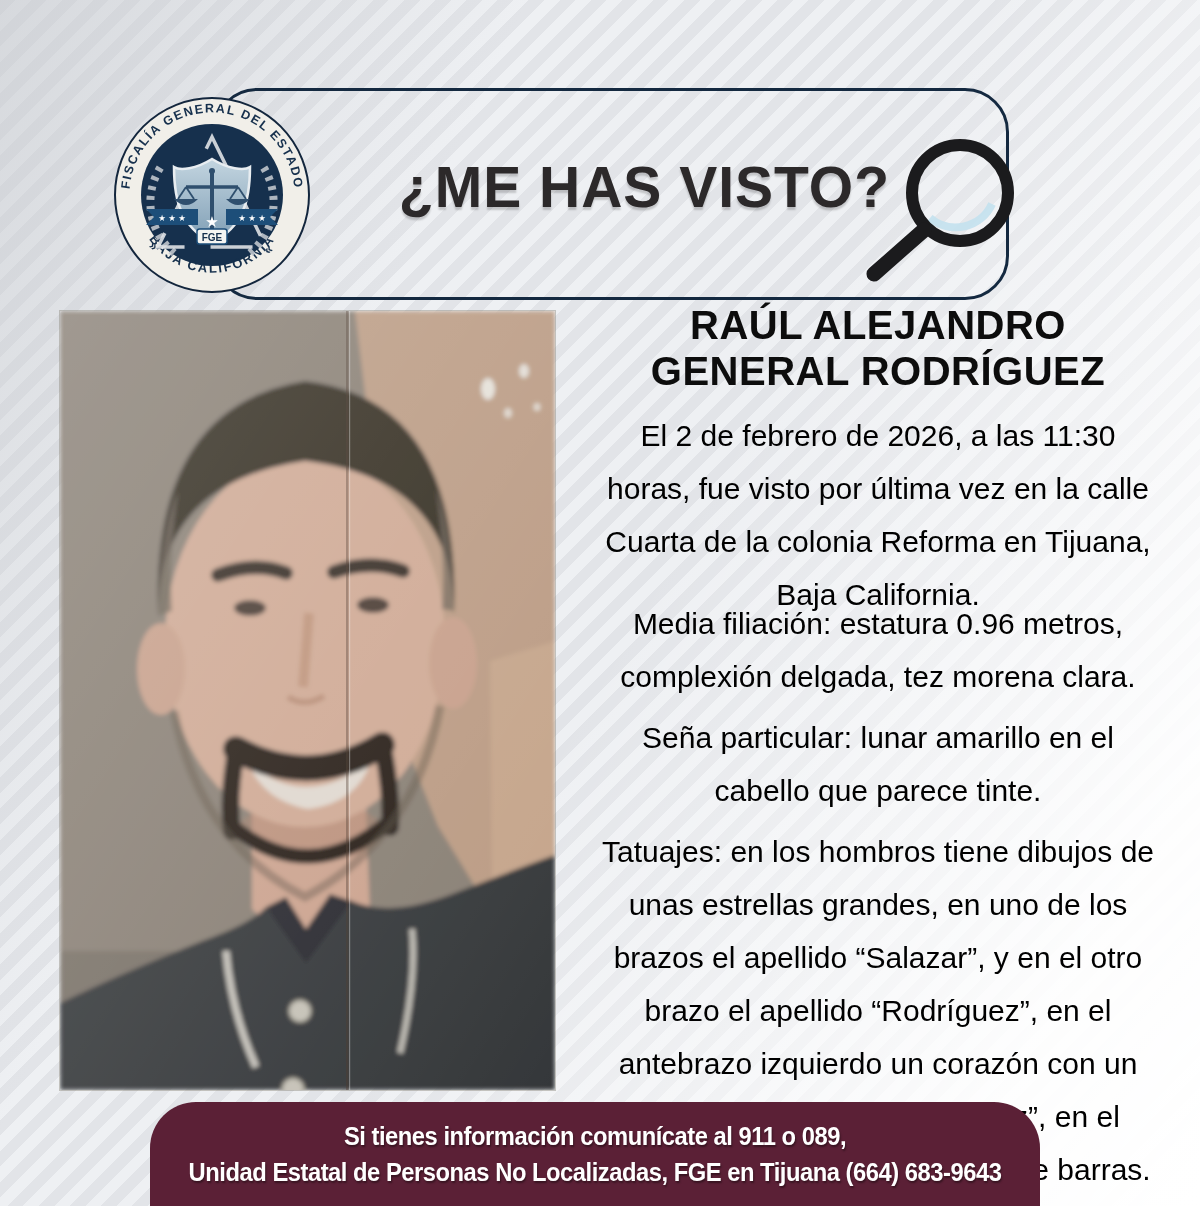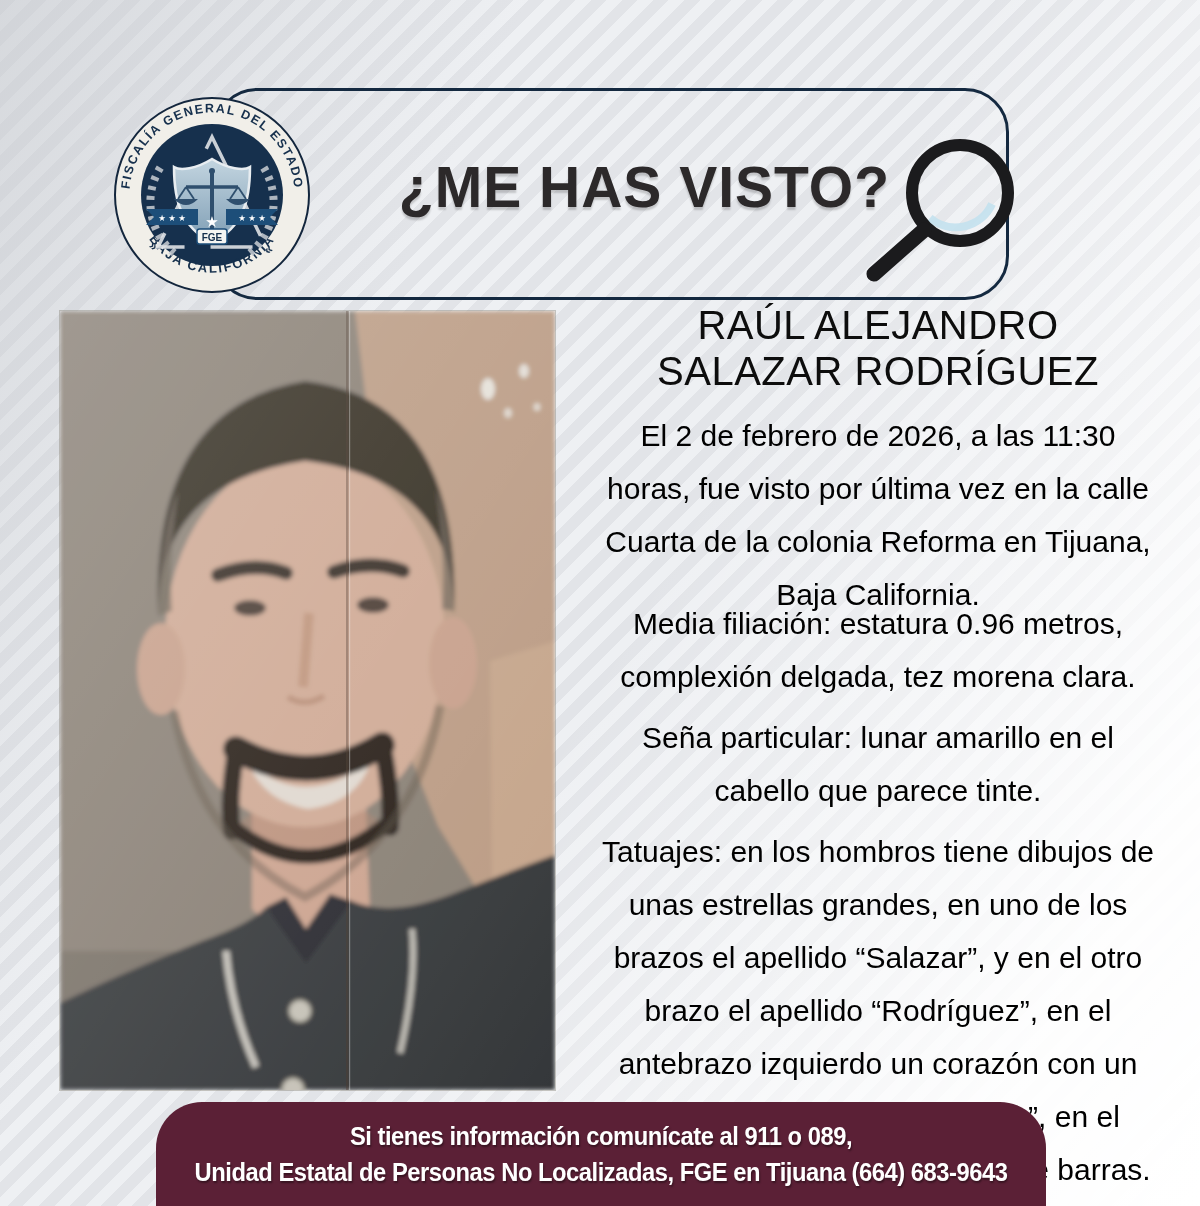--- a/index.html
+++ b/index.html
@@ -26,31 +26,31 @@
   }
   .magnifier{position:absolute;left:858px;top:118px;width:172px;height:168px;}
   
   .photo{
     position:absolute;left:60px;top:311px;width:495px;height:779px;overflow:hidden;
     box-shadow:0 0 0 1px rgba(140,135,125,0.45);
   }
   .photo svg{display:block;filter:blur(0.7px) saturate(0.85) contrast(0.93);}
   
   .info{position:absolute;left:558px;width:640px;text-align:center;color:#000;}
-  .name{top:302px;font-size:40px;font-weight:400;line-height:46px;letter-spacing:0.5px;color:#0d0d0d;}
+  .name{top:302px;font-size:40px;font-weight:700;line-height:46px;letter-spacing:0.5px;color:#0d0d0d;}
   .name span{display:block;}
   .para{font-size:30px;line-height:53px;white-space:pre-line;}
   .p1{top:409px;}
   .p2{top:597px;}
   .p3{top:711px;}
   .p4{top:825px;}
   .para b{font-weight:400;}
   
   .footer{
-    position:absolute;left:156px;top:1102px;width:890px;height:104px;
+    position:absolute;left:150px;top:1102px;width:890px;height:104px;
     background:#5b2036;border-radius:46px 46px 0 0;color:#ffffff;
     display:flex;flex-direction:column;justify-content:center;align-items:center;
     gap:2px;
   }
   .footer-inner{transform:scale(0.95,1);transform-origin:center;width:100%;text-align:center;}
   .footer-line{
     font-size:25px;font-weight:700;line-height:36px;letter-spacing:-0.5px;
     text-shadow:1px 2px 2px rgba(0,0,0,0.4);white-space:nowrap;
   }
 </style>
@@ -182,21 +182,21 @@
       </g>
 
       <rect x="286" width="2.5" height="779" fill="rgba(70,45,30,0.4)"></rect>
       <rect x="289" width="1.2" height="779" fill="rgba(255,255,255,0.35)"></rect>
       <rect width="495" height="779" fill="url(#scanGrad)"></rect>
     </svg>
   </div>
 
   <div class="info name">
     <span>RAÚL ALEJANDRO</span>
-    <span>SALAZAR RODRÍGUEZ</span>
+    <span>GENERAL RODRÍGUEZ</span>
   </div>
 
   <div class="info para p1">El 2 de febrero de 2026, a las 11:30
 horas, fue visto por última vez en la calle
 Cuarta de la colonia Reforma en Tijuana,
 Baja California.</div>
 
   <div class="info para p2"><b>Media filiación</b><span>: estatura 0.96 metros,
 complexión delgada, tez morena clara.</span></div>
 

